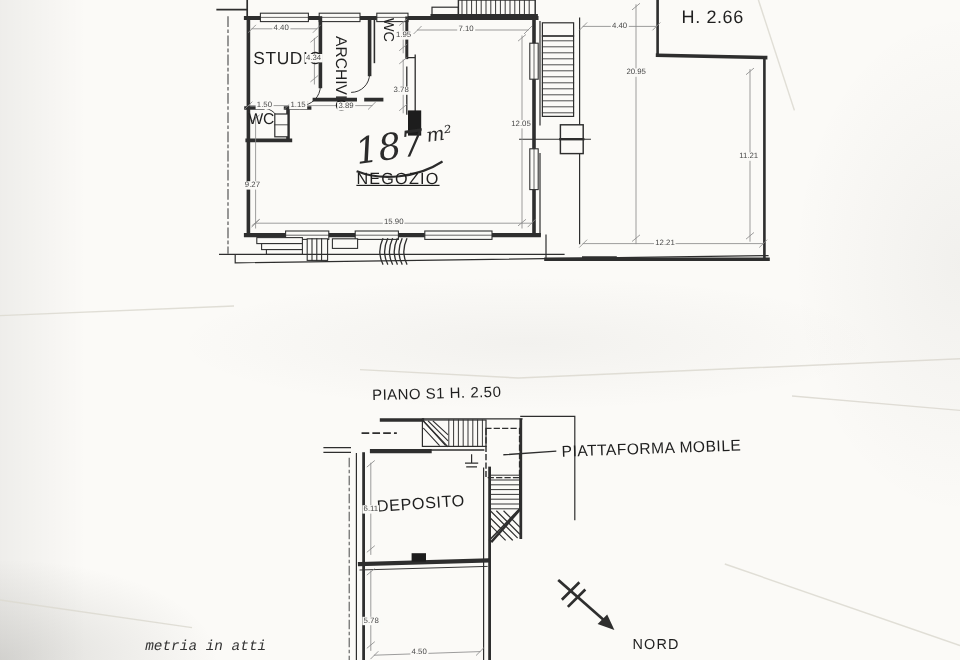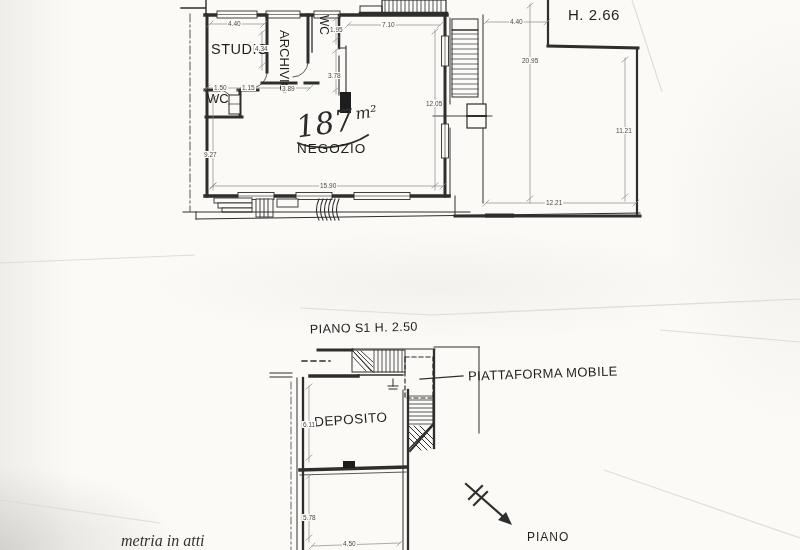--- a/index.html
+++ b/index.html
@@ -199,31 +199,31 @@
 <span class="lbl vtext" style="left:277px;top:30px;font-size:13px;height:56px;">ARCHIVIO</span>
 
 <span class="lbl vtext" style="left:317px;top:15px;font-size:12px;height:28px;">WC</span>
 
 <span class="lbl" style="left:207px;top:91px;font-size:13px;">WC</span>
 
 <div class="lbl hand" style="left:296px;top:104px;transform:rotate(-8deg);">
   <span style="font-size:30px;">187</span><span style="font-size:16px;vertical-align:10px;margin-left:3px;">m²</span>
 </div>
 
-<span class="lbl" style="left:297px;top:141px;font-size:13.5px;letter-spacing:1px;">NEGOZIO</span>
+<span class="lbl" style="left:297px;top:141px;font-size:13.5px;letter-spacing:1px;text-decoration:underline;">NEGOZIO</span>
 
 <span class="lbl" style="left:310px;top:321px;font-size:12.5px;transform:rotate(-1.5deg);letter-spacing:.4px;">PIANO S1 H. 2.50</span>
 
 <span class="lbl" style="left:468px;top:366px;font-size:13px;transform:rotate(-2deg);letter-spacing:.4px;">PIATTAFORMA MOBILE</span>
 
 <span class="lbl" style="left:314px;top:412px;font-size:13.5px;transform:rotate(-4deg);letter-spacing:.5px;">DEPOSITO</span>
 
-<span class="lbl" style="left:527px;top:530px;font-size:12px;letter-spacing:1px;">PIANO</span>
-
-<span class="lbl serifit" style="left:121px;top:532px;font-size:16px;">metria in atti</span>
+<span class="lbl" style="left:527px;top:530px;font-size:12px;letter-spacing:1px;">NORD</span>
+
+<span class="lbl serifit" style="left:121px;top:532px;font-size:12px;font-family:Liberation Mono, monospace;">metria in atti</span>
 
 <span class="dim" style="left:227px;top:20px;">4.40</span>
 <span class="dim" style="left:254px;top:45px;">4.34</span>
 <span class="dim" style="left:329px;top:26px;">1.95</span>
 <span class="dim" style="left:327px;top:72px;">3.78</span>
 <span class="dim" style="left:381px;top:21px;">7.10</span>
 <span class="dim" style="left:425px;top:100px;">12.05</span>
 <span class="dim" style="left:203px;top:151px;">9.27</span>
 <span class="dim" style="left:319px;top:182px;">15.90</span>
 <span class="dim" style="left:213px;top:84px;">1.50</span>

